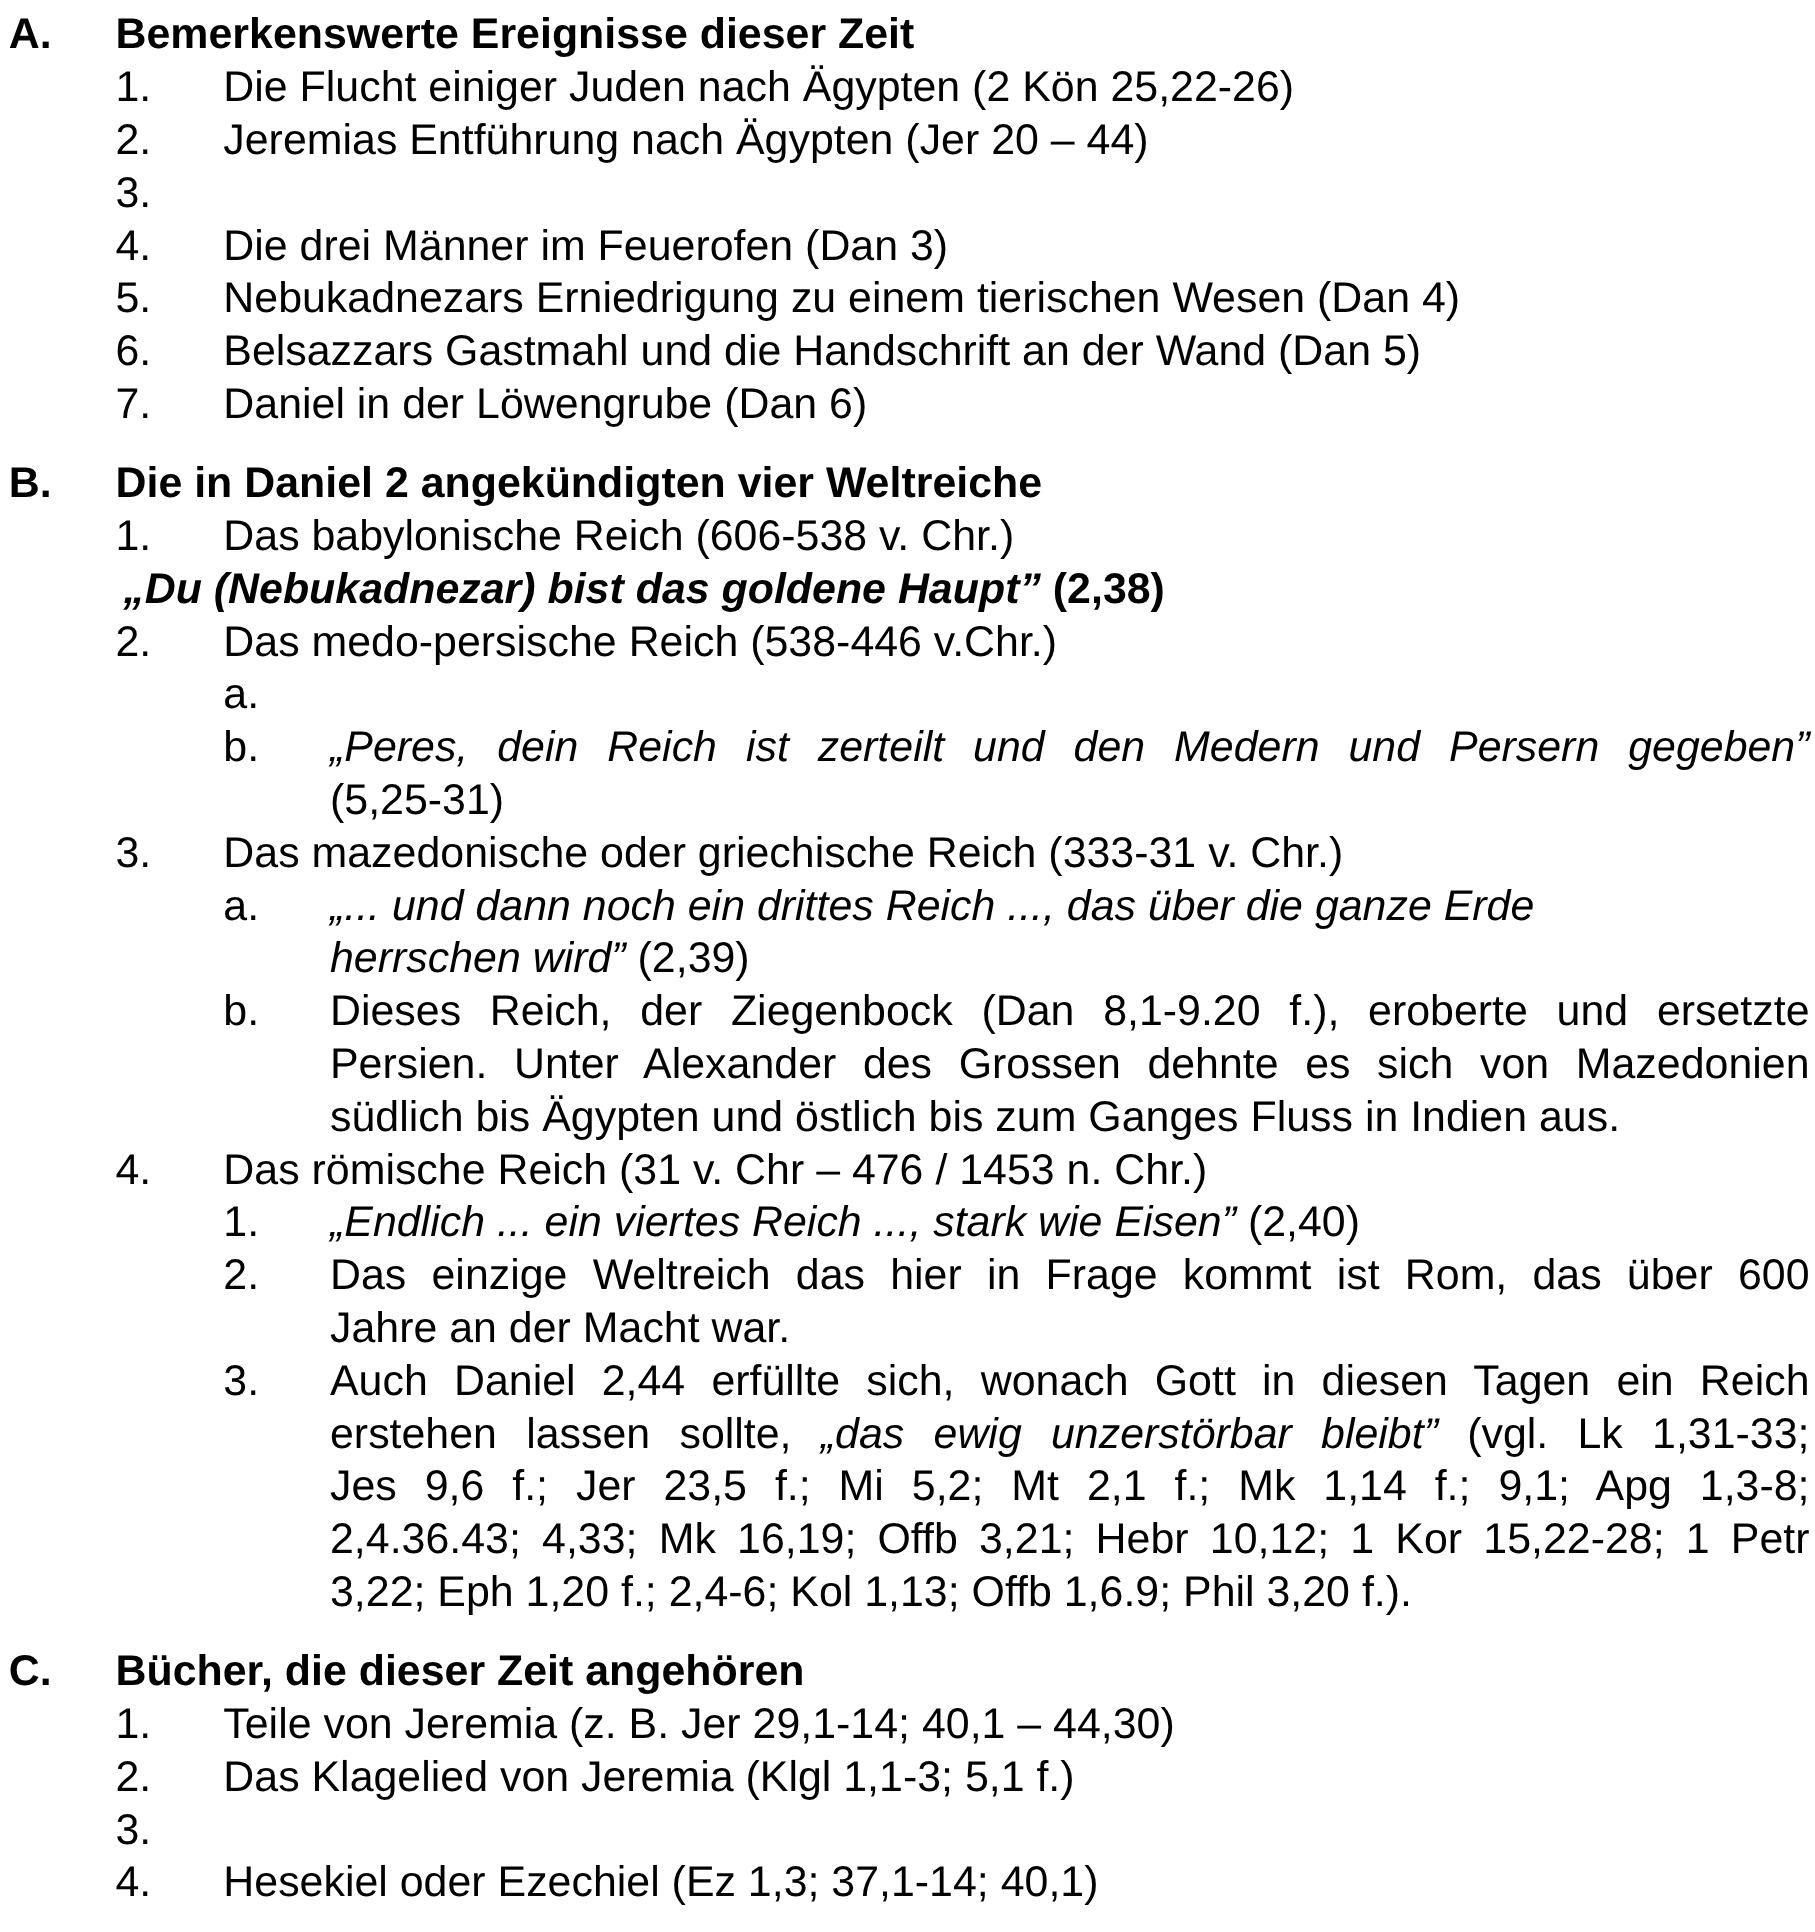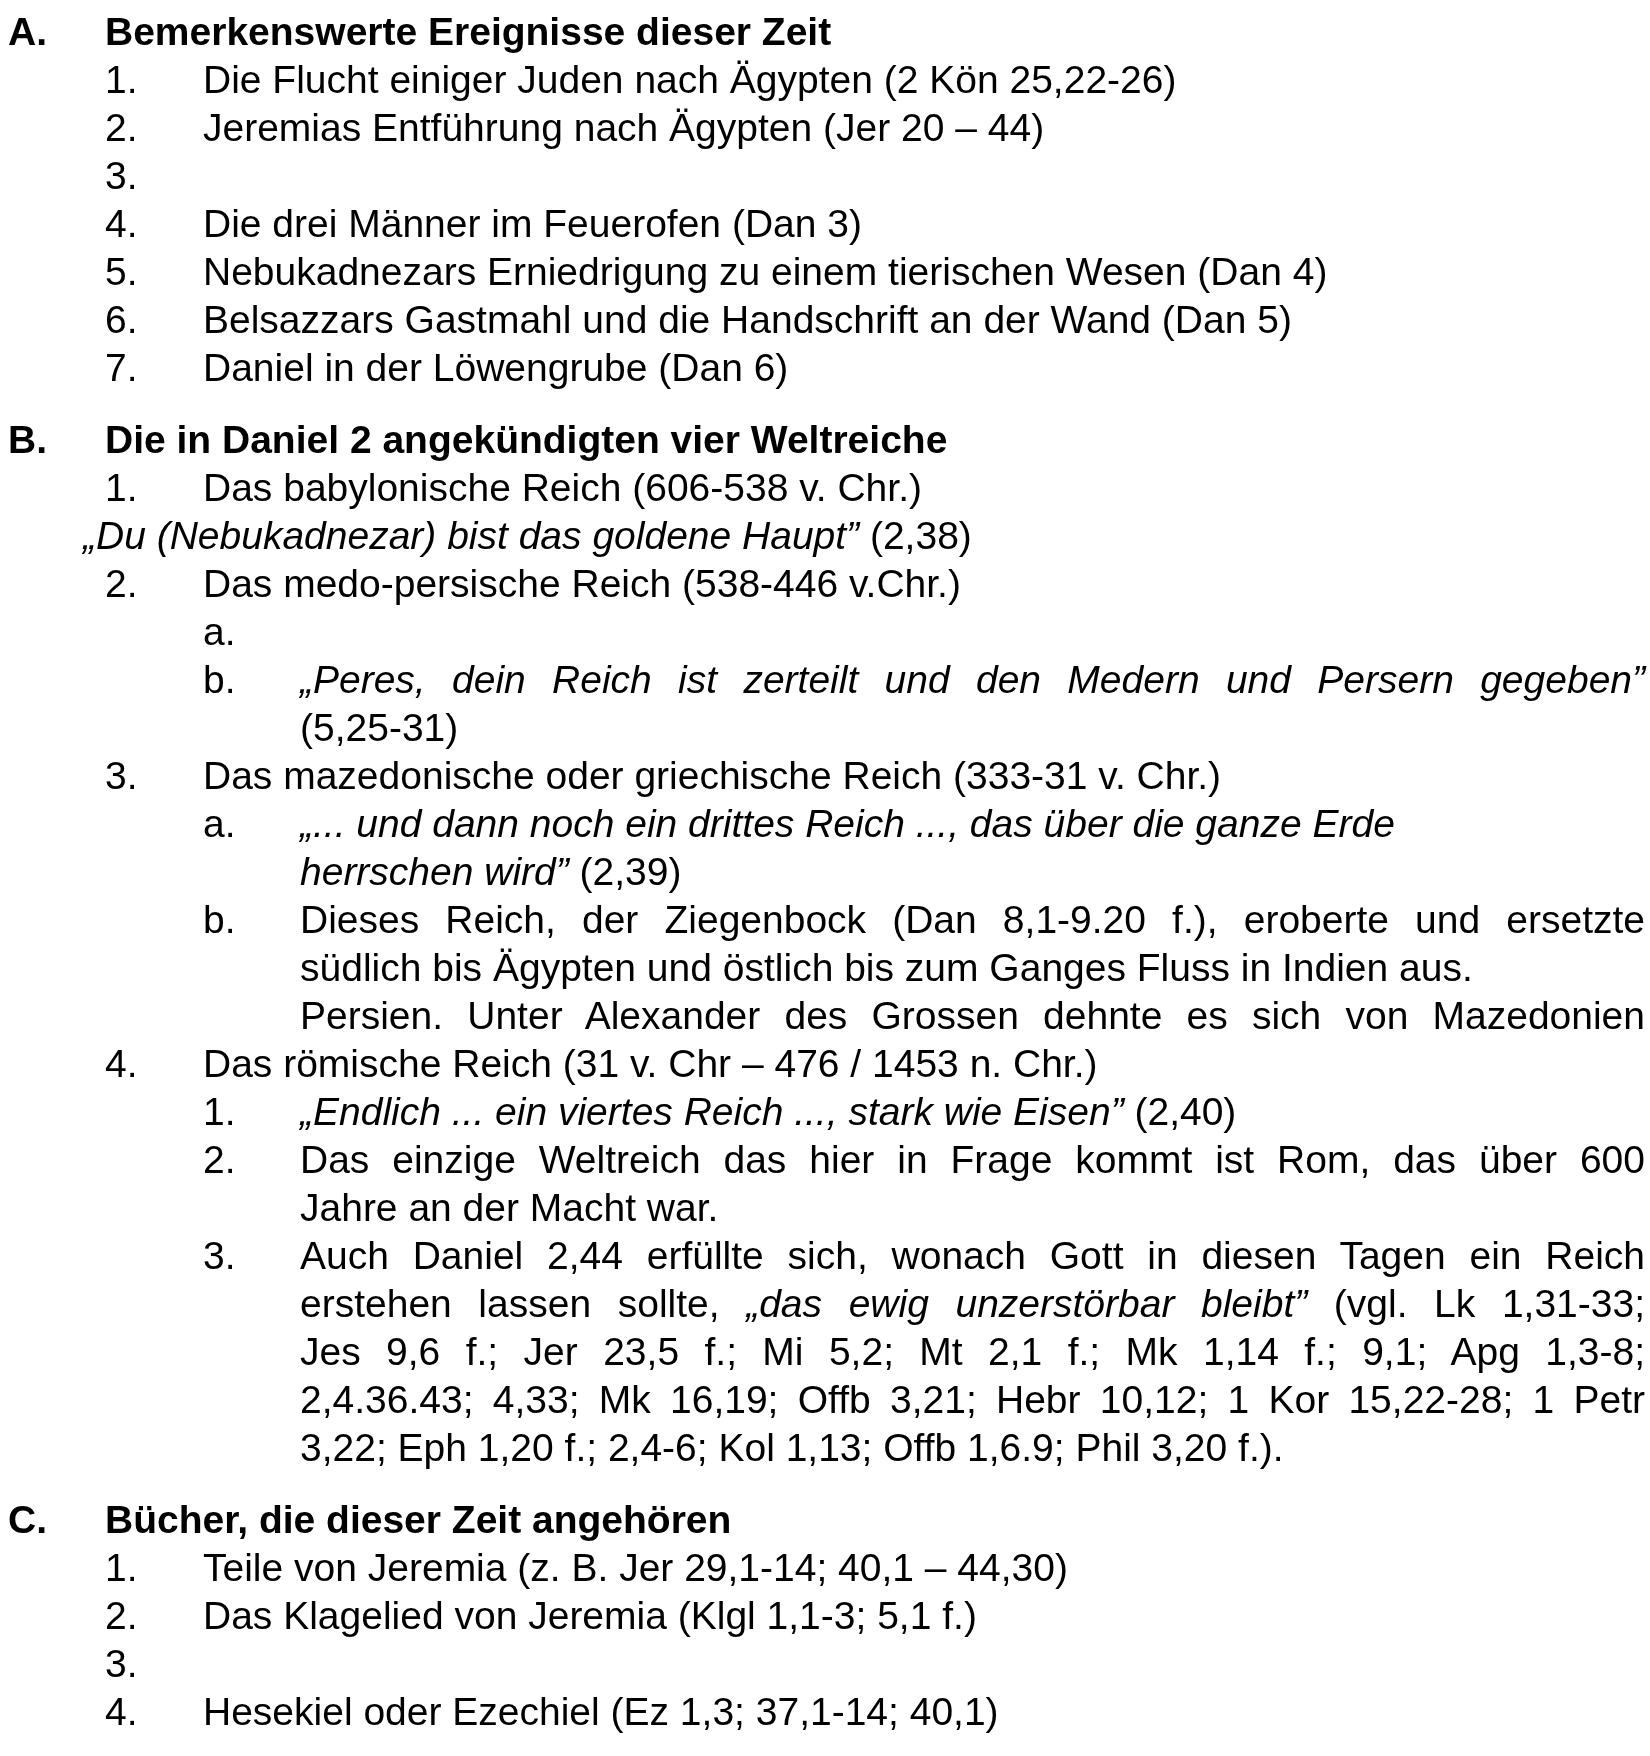--- a/index.html
+++ b/index.html
@@ -12,21 +12,21 @@
     overflow: hidden;
   }
   .doc { padding-top: 8px; }
   .line { display: flex; height: 48px; line-height: 48px; white-space: pre-wrap; }
   .marker { flex: 0 0 auto; }
   .txt { flex: 1 1 auto; min-width: 0; }
   .l1 { font-weight: bold; padding-left: 8px; }
   .l1 .marker { width: 97px; }
   .l2 { padding-left: 105px; }
   .l2 .marker { width: 98px; }
-  .l2c { padding-left: 83px; }
+  .l2c { padding-left: 112px; font-weight: bold; }
   .l3 { padding-left: 203px; }
   .l3 .marker { width: 97px; }
   .l3c { padding-left: 300px; }
   .it { font-style: italic; }
   .just .txt { text-align: justify; text-align-last: justify; text-justify: inter-word; margin-right: 5px; }
   .gap { height: 24px; }
 </style>
 </head>
 <body>
 
@@ -102,25 +102,25 @@
     <span class="marker">a.</span>
     <span class="txt"><span class="it">„... und dann noch ein drittes Reich ..., das über die ganze Erde</span></span>
   </div>
   <div class="line l3c">
     <span class="txt"><span class="it">herrschen wird”</span><span> (2,39)</span></span>
   </div>
   <div class="line l3 just">
     <span class="marker">b.</span>
     <span class="txt">Dieses Reich, der Ziegenbock (Dan 8,1-9.20 f.), eroberte und ersetzte</span>
   </div>
+  <div class="line l3c just">
+    <span class="txt">Persien. Unter Alexander des Grossen dehnte es sich von Mazedonien</span>
+  </div>
   <div class="line l3c">
     <span class="txt">südlich bis Ägypten und östlich bis zum Ganges Fluss in Indien aus.</span>
-  </div>
-  <div class="line l3c just">
-    <span class="txt">Persien. Unter Alexander des Grossen dehnte es sich von Mazedonien</span>
   </div>
 
   <div class="line l2">
     <span class="marker">4.</span>
     <span class="txt">Das römische Reich (31 v. Chr – 476 / 1453 n. Chr.)</span>
   </div>
   <div class="line l3">
     <span class="marker">1.</span>
     <span class="txt"><span class="it">„Endlich ... ein viertes Reich ..., stark wie Eisen”</span><span> (2,40)</span></span>
   </div>

